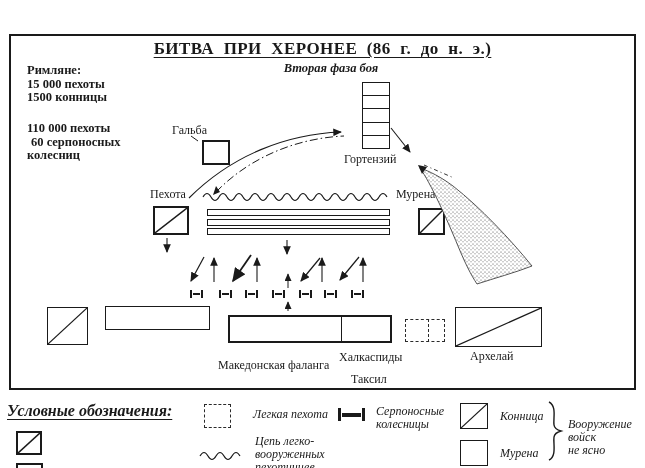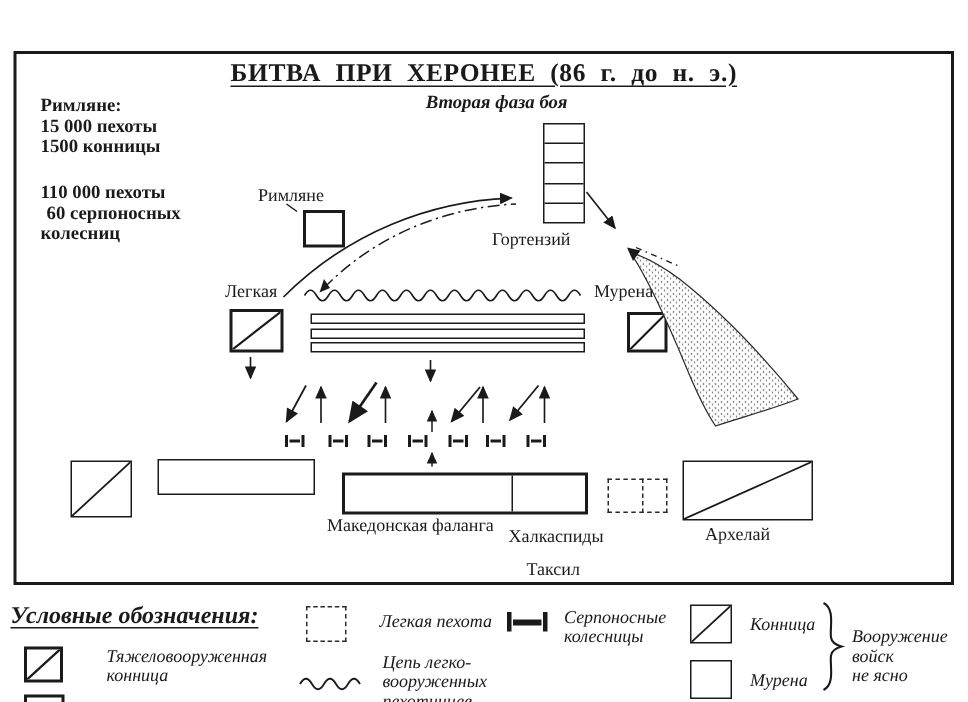--- a/index.html
+++ b/index.html
@@ -46,33 +46,33 @@
     <div>Римляне:</div>
     <div>15 000 пехоты</div>
     <div>1500 конницы</div>
   </div>
   <div class="abs stats" style="left:27px;top:95px;">
     <div>110 000 пехоты</div>
     <div style="padding-left:4px;">60 серпоносных</div>
     <div>колесниц</div>
   </div>
 
-  <div class="abs lbl" style="left:172px;top:96px;">Римляне</div>
+  <div class="abs lbl" style="left:172px;top:96px;">Гальба</div>
   <div class="abs sq" style="left:202px;top:113px;width:28px;height:25px;"></div>
 
   <div class="abs stack" style="left:362px;top:55px;width:28px;height:67px;">
     <div class="cell"></div>
       <div class="cell"></div>
       <div class="cell"></div>
       <div class="cell"></div>
       <div class="cell"></div>
   </div>
-  <div class="abs lbl" style="left:328px;top:125px;text-align:center;">Гортензий</div>
-
-  <div class="abs lbl" style="left:150px;top:160px;">Легкая</div>
+  <div class="abs lbl" style="left:344px;top:125px;text-align:center;">Гортензий</div>
+
+  <div class="abs lbl" style="left:150px;top:160px;">Пехота</div>
   <div class="abs sq" style="left:153px;top:179px;width:36px;height:29px;">
     <svg viewBox="0 0 10 10" preserveAspectRatio="none">
         <line x1="0" y1="10" x2="10" y2="0" stroke="#1a1a1a" stroke-width="1.4" vector-effect="non-scaling-stroke"></line>
       </svg>
   </div>
 
   <div class="abs lines" style="left:207px;top:182px;width:183px;height:26px;">
     <div class="strip"></div>
     <div class="strip"></div>
     <div class="strip"></div>
@@ -131,35 +131,31 @@
   <div class="abs sq" style="left:228px;top:288px;width:164px;height:28px;">
     <div class="abs" style="left:111px;top:0;bottom:0;border-left:1.6px solid #1a1a1a;"></div>
   </div>
   <div class="abs dashed dashpair" style="left:405px;top:292px;width:40px;height:23px;"></div>
   <div class="abs sq thin" style="left:455px;top:280px;width:87px;height:40px;">
     <svg viewBox="0 0 10 10" preserveAspectRatio="none">
         <line x1="0" y1="10" x2="10" y2="0" stroke="#1a1a1a" stroke-width="1.2" vector-effect="non-scaling-stroke"></line>
       </svg>
   </div>
 
-  <div class="abs lbl" style="left:218px;top:316px;">Македонская фаланга</div>
+  <div class="abs lbl" style="left:218px;top:331px;">Македонская фаланга</div>
   <div class="abs lbl" style="left:339px;top:323px;">Халкаспиды</div>
   <div class="abs lbl" style="left:351px;top:345px;">Таксил</div>
   <div class="abs lbl" style="left:470px;top:322px;">Архелай</div>
 
   <div class="abs legend-head" style="left:7px;top:375px;">Условные обозначения:</div>
 
   <div class="abs sq heavy" style="left:16px;top:404px;width:26px;height:24px;">
     <svg viewBox="0 0 10 10" preserveAspectRatio="none">
         <line x1="0" y1="10" x2="10" y2="0" stroke="#1a1a1a" stroke-width="1.6" vector-effect="non-scaling-stroke"></line>
       </svg>
-  </div>
-  <div class="abs leg" style="left:71px;top:404px;">
-    <div>Тяжеловооруженная</div>
-    <div>конница</div>
   </div>
 
   <div class="abs sq heavy" style="left:16px;top:436px;width:27px;height:23px;"></div>
   <div class="abs leg" style="left:71px;top:440px;text-align:center;">Тяжелая пехота</div>
 
   <div class="abs dashed" style="left:204px;top:377px;width:27px;height:24px;"></div>
   <div class="abs leg" style="left:253px;top:381px;">Легкая пехота</div>
 
   <div class="abs leg" style="left:255px;top:408px;">
     <div>Цепь легко-</div>

